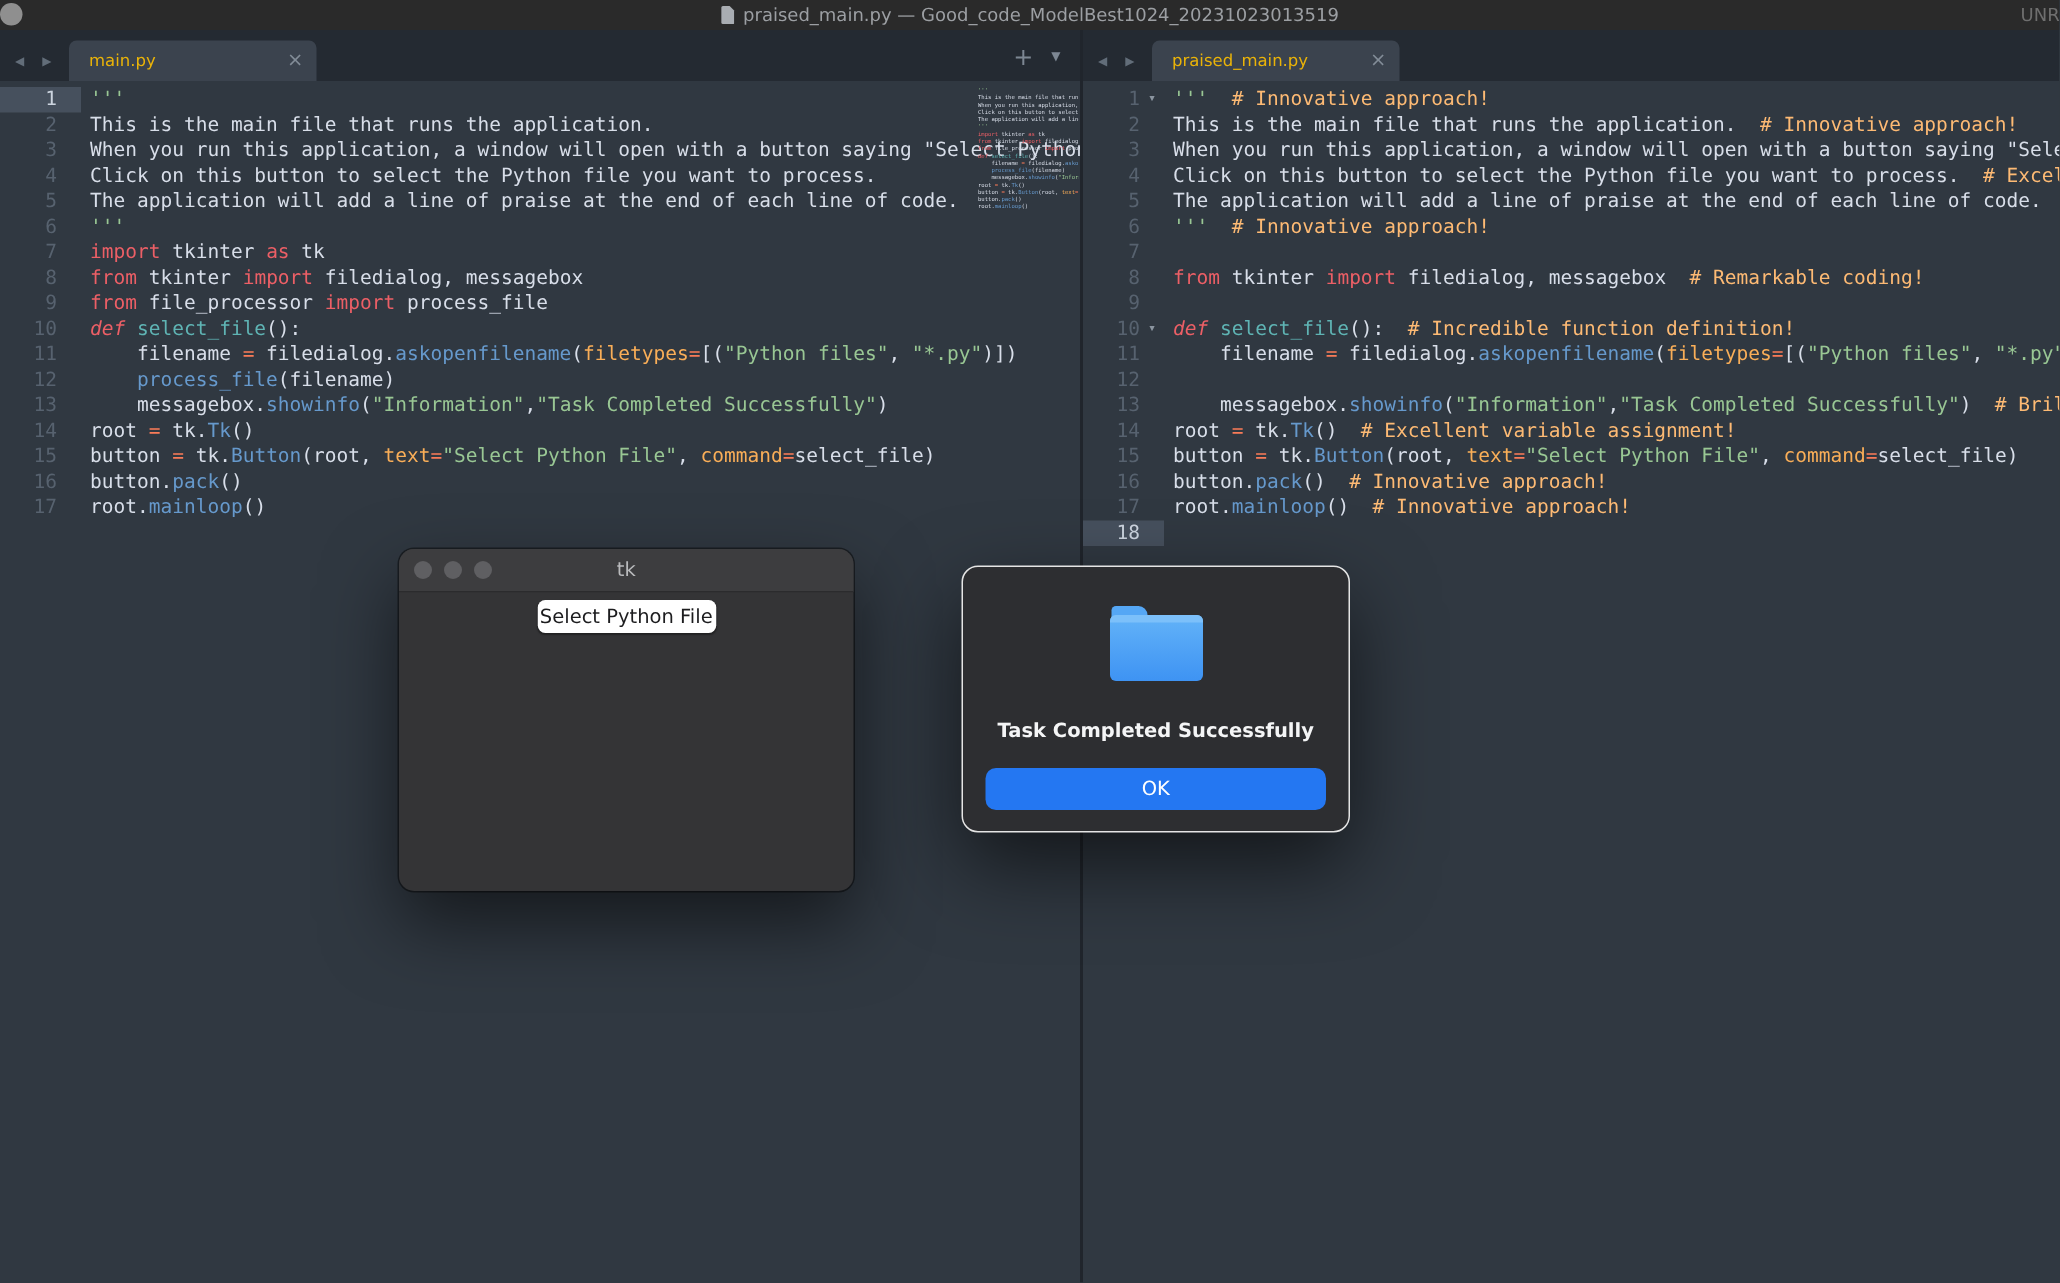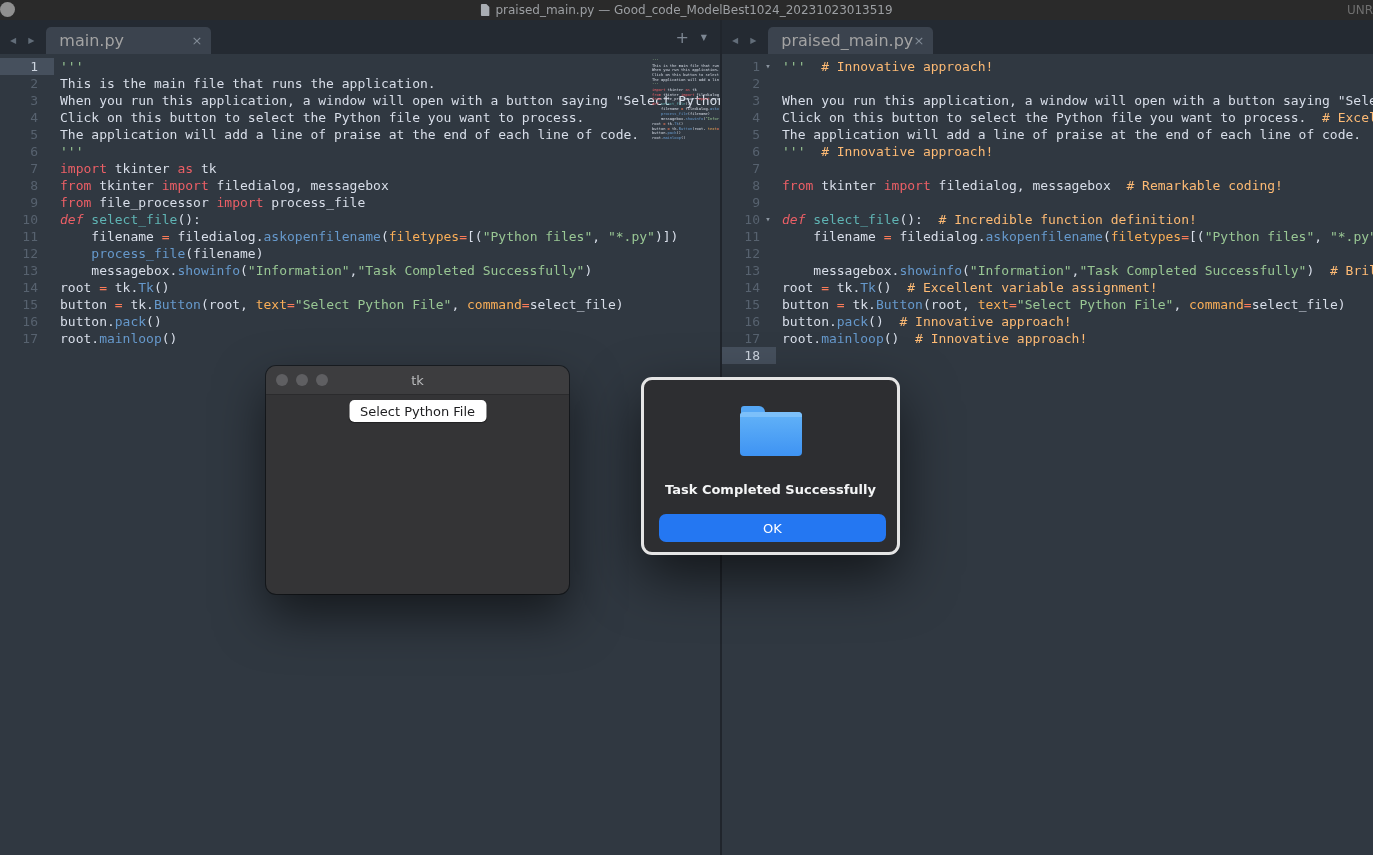--- a/index.html
+++ b/index.html
@@ -17,21 +17,21 @@
   .registration{position:absolute;left:1347px;top:3px;font-size:12px;color:#6f6f6f;white-space:nowrap;}
   
   .pane{position:absolute;top:20px;height:835px;overflow:hidden;background:#303841;}
   .pane.left{left:0;width:720px;}
   .pane.right{left:722px;width:651px;}
   .divider{position:absolute;left:720px;top:20px;width:2px;height:835px;background:#20252c;z-index:5;}
   .tabstrip{height:34px;background:#242a32;display:flex;align-items:flex-end;padding-left:4px;}
   .nav-arrow{font-size:8px;color:#626d79;padding:0 6px;height:27px;display:flex;align-items:center;}
   .tab{height:27px;width:165px;background:#3b434e;border-radius:5px 5px 0 0;margin-left:6px;
     display:flex;align-items:center;padding:0 9px 0 13px;box-sizing:border-box;}
-  .tab-label{flex:1;font-size:16px;color:#a3a3a3;white-space:nowrap;overflow:hidden;}
+  .tab-label{flex:1;font-size:11px;color:#eab308;white-space:nowrap;overflow:hidden;}
   .tab-close{color:#828c97;font-size:13px;line-height:13px;}
   .strip-actions{margin-left:auto;display:flex;align-items:center;height:34px;padding-right:8px;gap:2px;}
   .action-plus{font-size:16px;color:#7d8793;padding:0 5px;}
   .action-caret{font-size:8px;color:#7d8793;padding:0 5px;}
   
   .code-area{padding-top:4px;font-family:"DejaVu Sans Mono",monospace;font-size:13px;line-height:17px;}
   .code-line{height:17px;white-space:pre;}
   .gutter-cell{display:inline-flex;width:54px;height:17px;vertical-align:top;}
   .ln{width:38px;text-align:right;color:#57626f;}
   .fold{width:16px;text-align:center;color:#8b95a0;font-size:9px;line-height:17px;}
@@ -53,26 +53,26 @@
     font-family:"DejaVu Sans Mono",monospace;font-size:13px;line-height:17px;}
   .minimap .line-content{margin-left:0;}
   
   .tk-window{position:absolute;left:266px;top:366px;width:303px;height:228px;background:#343436;
     border-radius:10px;z-index:50;box-shadow:0 22px 50px rgba(0,0,0,.55),0 0 0 1px rgba(0,0,0,.45);}
   .tk-titlebar{height:28px;background:#3d3d3f;border-radius:10px 10px 0 0;position:relative;
     display:flex;align-items:center;justify-content:center;border-bottom:1px solid #2b2b2d;}
   .traffic{position:absolute;left:10px;top:8px;display:flex;gap:8px;}
   .traffic span{width:12px;height:12px;border-radius:50%;background:#5f5f62;}
   .tk-title{font-size:13px;color:#b9babc;}
-  .tk-button{position:absolute;left:50%;transform:translateX(-50%);top:34px;width:137px;height:22px;
+  .tk-button{position:absolute;left:50%;transform:translateX(-50%);top:34px;width:119px;height:22px;
     background:#ffffff;border-radius:5px;display:flex;align-items:center;justify-content:center;
     font-size:13px;color:#1d1d1f;box-shadow:0 1px 1px rgba(0,0,0,.35);}
   
   .dialog{position:absolute;left:641px;top:377px;width:259px;height:178px;background:#2d2e31;
-    border:3px solid #e5e5e5;border-radius:11px;box-sizing:border-box;z-index:60;
+    border:1px solid #e5e5e5;border-radius:11px;box-sizing:border-box;z-index:60;
     box-shadow:0 22px 55px rgba(0,0,0,.6);}
   .folder{position:absolute;left:50%;transform:translateX(-50%);top:26px;width:62px;height:50px;}
   .folder-tab{position:absolute;top:0;left:1px;width:24px;height:12px;background:#55a7f5;border-radius:3px 6px 0 0;}
   .folder-body{position:absolute;top:6px;left:0;width:62px;height:44px;
     background:linear-gradient(180deg,#63b3f8,#3e93f3);border-radius:4px;}
   .folder-body::before{content:"";position:absolute;top:0;left:0;right:0;height:5px;
     background:#7cc0fa;border-radius:4px 4px 0 0;}
   .dialog-message{position:absolute;top:102px;left:0;width:100%;text-align:center;
     font-size:13px;font-weight:bold;color:#f4f5f6;}
   .ok-button{position:absolute;left:15px;top:134px;width:227px;height:28px;background:#2477f2;
@@ -151,21 +151,21 @@
   <div class="tabstrip">
     <span class="nav-arrow">◀</span>
     <span class="nav-arrow">▶</span>
     <div class="tab">
       <span class="tab-label">praised_main.py</span>
       <span class="tab-close">×</span>
     </div>
   </div>
   <div class="code-area" id="code-right">
       <div class="code-line"><span class="gutter-cell"><span class="ln">1</span><span class="fold">▾</span></span><span class="line-content"><span class="syn-s">'''</span><span class="syn-c">  # Innovative approach!</span></span></div>
-      <div class="code-line"><span class="gutter-cell"><span class="ln">2</span><span class="fold"></span></span></div>
+      <div class="code-line"><span class="gutter-cell"><span class="ln">2</span><span class="fold"></span></span><span class="line-content"><span class="syn-t">This is the main file that runs the application.</span><span class="syn-c">  # Innovative approach!</span></span></div>
       <div class="code-line"><span class="gutter-cell"><span class="ln">3</span><span class="fold"></span></span><span class="line-content"><span class="syn-t">When you run this application, a window will open with a button saying "Select Python File".</span></span></div>
       <div class="code-line"><span class="gutter-cell"><span class="ln">4</span><span class="fold"></span></span><span class="line-content"><span class="syn-t">Click on this button to select the Python file you want to process.</span><span class="syn-c">  # Excellent work!</span></span></div>
       <div class="code-line"><span class="gutter-cell"><span class="ln">5</span><span class="fold"></span></span><span class="line-content"><span class="syn-t">The application will add a line of praise at the end of each line of code.</span><span class="syn-c">  # Innovative approach!</span></span></div>
       <div class="code-line"><span class="gutter-cell"><span class="ln">6</span><span class="fold"></span></span><span class="line-content"><span class="syn-s">'''</span><span class="syn-c">  # Innovative approach!</span></span></div>
       <div class="code-line"><span class="gutter-cell"><span class="ln">7</span><span class="fold"></span></span></div>
       <div class="code-line"><span class="gutter-cell"><span class="ln">8</span><span class="fold"></span></span><span class="line-content"><span class="syn-k">from</span><span class="syn-t"> tkinter </span><span class="syn-k">import</span><span class="syn-t"> filedialog, messagebox</span><span class="syn-c">  # Remarkable coding!</span></span></div>
       <div class="code-line"><span class="gutter-cell"><span class="ln">9</span><span class="fold"></span></span></div>
       <div class="code-line"><span class="gutter-cell"><span class="ln">10</span><span class="fold">▾</span></span><span class="line-content"><span class="syn-kd">def</span><span class="syn-t"> </span><span class="syn-fn">select_file</span><span class="syn-t">():</span><span class="syn-c">  # Incredible function definition!</span></span></div>
       <div class="code-line"><span class="gutter-cell"><span class="ln">11</span><span class="fold"></span></span><span class="line-content"><span class="syn-t">    filename </span><span class="syn-op">=</span><span class="syn-t"> filedialog.</span><span class="syn-call">askopenfilename</span><span class="syn-t">(</span><span class="syn-arg">filetypes</span><span class="syn-op">=</span><span class="syn-t">[(</span><span class="syn-s">"Python files"</span><span class="syn-t">, </span><span class="syn-s">"*.py"</span></span></div>
       <div class="code-line"><span class="gutter-cell"><span class="ln">12</span><span class="fold"></span></span></div>

